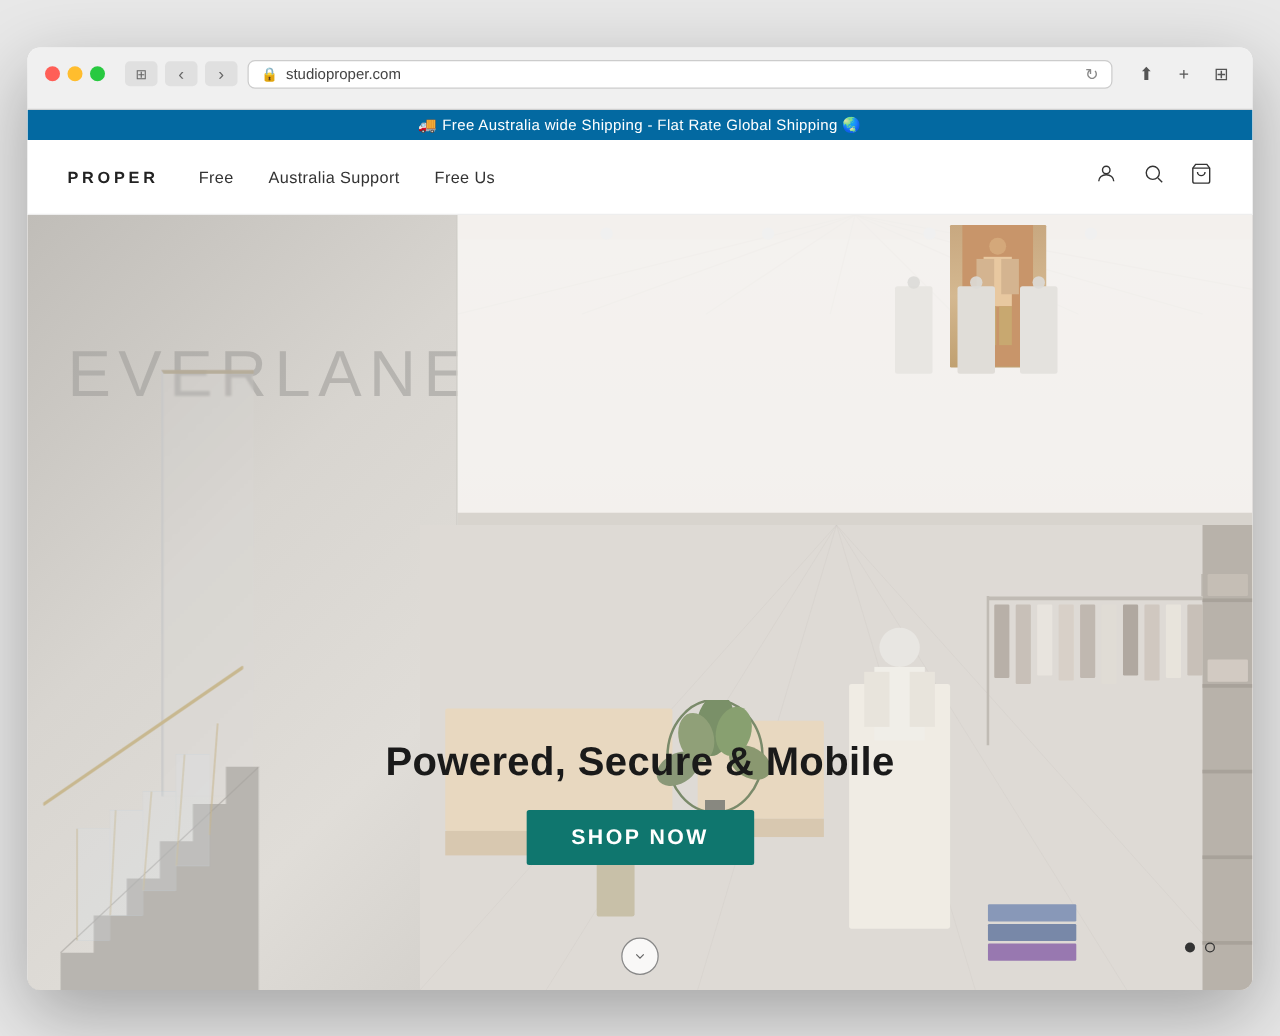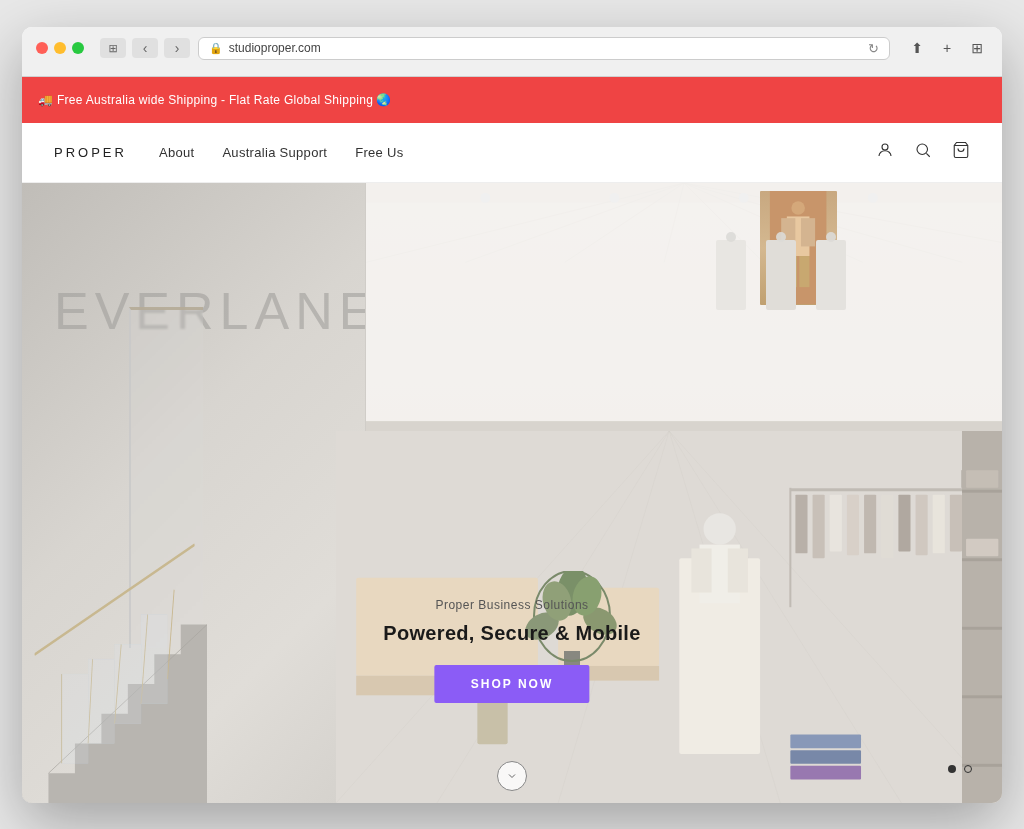--- a/index.html
+++ b/index.html
@@ -105,40 +105,41 @@
       cursor: pointer;
     }
 
     
     .site-content {
       background: #fff;
     }
 
     
     .announcement-bar {
-      background: #ef4444;
+      background: #0369a1;
       color: #fff;
-      padding: 16px 16px;
+      text-align: center;
+      padding: 5px 16px;
       font-size: 12px;
       letter-spacing: 0.3px;
     }
 
     
     .nav {
       display: flex;
       align-items: center;
       padding: 0 32px;
       height: 60px;
       border-bottom: 1px solid #eee;
       background: #fff;
     }
 
     .nav-logo {
       font-size: 13px;
-      font-weight: 400;
+      font-weight: 700;
       letter-spacing: 3px;
       color: #222;
       margin-right: 32px;
     }
 
     .nav-links {
       display: flex;
       gap: 28px;
       flex: 1;
     }
@@ -253,34 +254,34 @@
 
     .hero-subtitle {
       font-size: 12px;
       color: #555;
       letter-spacing: 0.5px;
       margin-bottom: 10px;
       font-weight: 400;
     }
 
     .hero-title {
-      font-size: 20px;
+      font-size: 32px;
       font-weight: 700;
       color: #1a1a1a;
       margin-bottom: 20px;
       letter-spacing: 0.3px;
       white-space: nowrap;
     }
 
     .shop-now-btn {
       display: inline-block;
-      background: #8b5cf6;
+      background: #0f766e;
       color: #fff;
       padding: 12px 36px;
-      font-size: 12px;
+      font-size: 17px;
       font-weight: 600;
       letter-spacing: 2px;
       text-transform: uppercase;
       cursor: pointer;
       border-radius: 2px;
     }
 
     
     .slider-dots {
       position: absolute;
@@ -423,21 +424,21 @@
 
   <div class="site-content">
 
     <div class="announcement-bar">
       <span>🚚 Free Australia wide Shipping - Flat Rate Global Shipping 🌏</span>
     </div>
 
     <nav class="nav">
       <div class="nav-logo">PROPER</div>
       <div class="nav-links">
-        <a class="nav-link">About</a>
+        <a class="nav-link">Free</a>
         <a class="nav-link">Australia Support</a>
         <a class="nav-link">Free Us</a>
       </div>
       <div class="nav-icons">
         <span class="nav-icon">
           <svg width="18" height="18" viewBox="0 0 24 24" fill="none" stroke="#333" stroke-width="1.5">
             <circle cx="12" cy="8" r="4"></circle>
             <path d="M4 20c0-4 3.6-7 8-7s8 3 8 7"></path>
           </svg>
         </span>
@@ -602,21 +603,20 @@
             <ellipse cx="78" cy="50" rx="18" ry="12" fill="#8a9870" transform="rotate(30 78 50)"></ellipse>
             <ellipse cx="35" cy="30" rx="14" ry="20" fill="#90a078" transform="rotate(-15 35 30)"></ellipse>
             <ellipse cx="65" cy="25" rx="14" ry="20" fill="#88a070" transform="rotate(15 65 25)"></ellipse>
 
             <rect x="36" y="100" width="28" height="25" rx="3" fill="#c8c0a8"></rect>
           </svg>
         </div>
       </div>
 
       <div class="hero-overlay">
-        <div class="hero-subtitle">Proper Business Solutions</div>
         <div class="hero-title">Powered, Secure &amp; Mobile</div>
         <div class="shop-now-btn">SHOP NOW</div>
       </div>
 
       <div class="slider-dots">
         <div class="dot dot-active"></div>
         <div class="dot dot-inactive"></div>
       </div>
 
       <div class="scroll-indicator">

